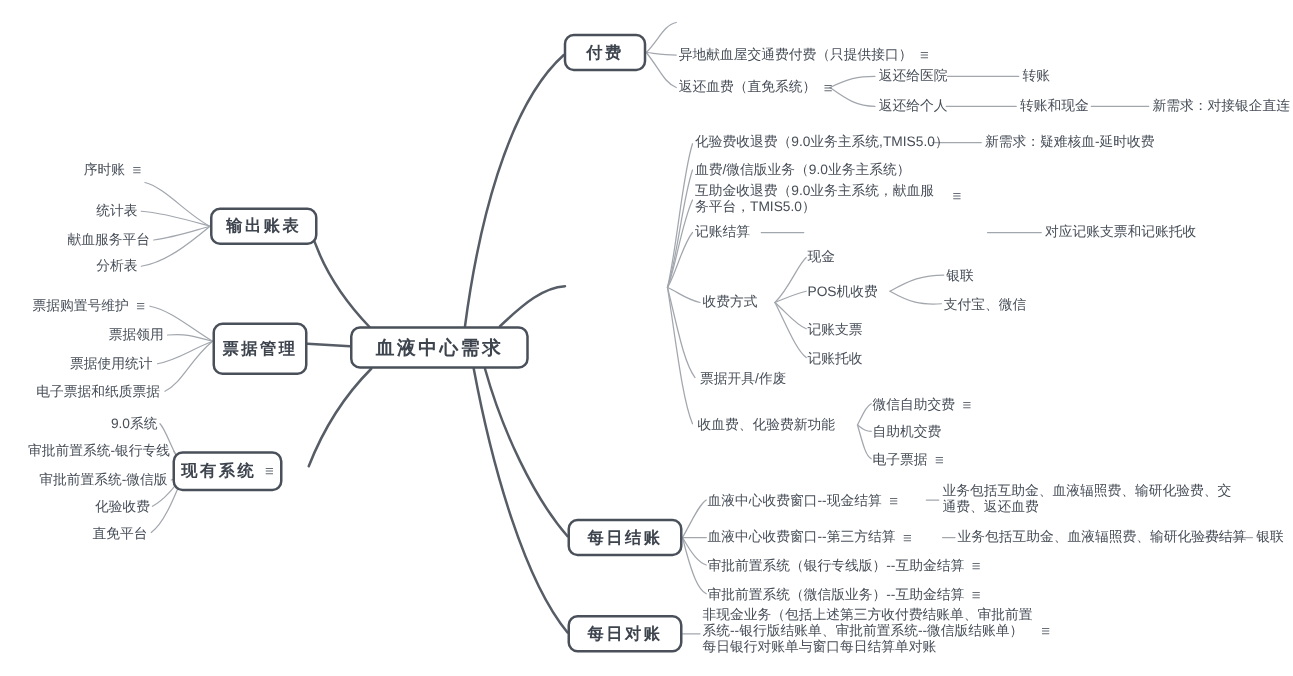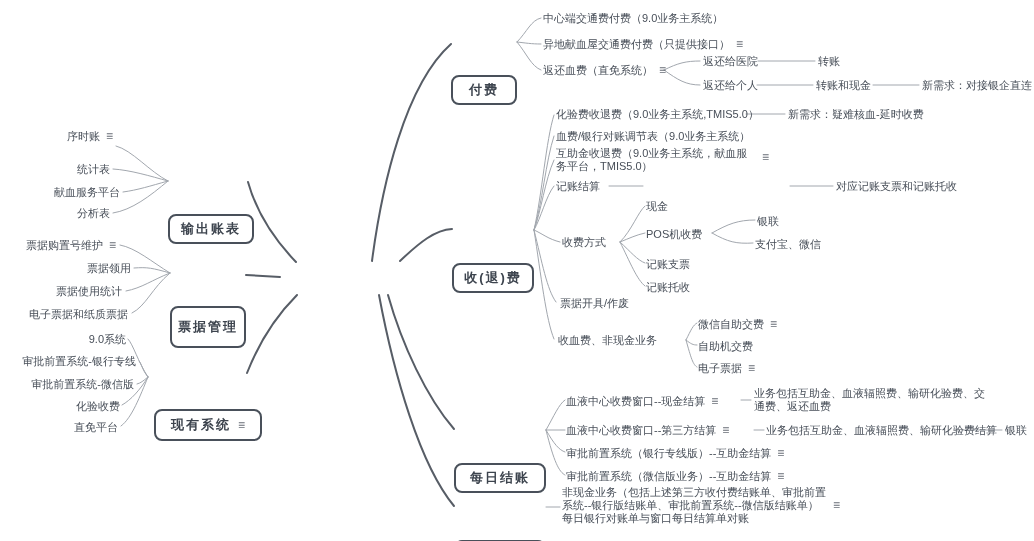--- a/index.html
+++ b/index.html
@@ -7,21 +7,20 @@
   .canvas { position:relative; width:1034px; height:541px; background:#ffffff; overflow:hidden; }
   svg.links { position:absolute; left:0; top:0; width:1034px; height:541px; }
   .main-line { fill:none; stroke:#575d66; stroke-width:2; stroke-linecap:round; }
   .sub-line  { fill:none; stroke:#a2a7ae; stroke-width:1; stroke-linecap:round; }
   .node {
     position:absolute; box-sizing:border-box;
     display:flex; align-items:center; justify-content:center; gap:7px;
     background:#ffffff; border:2px solid #49505a; border-radius:8px;
     color:#3d444e; font-weight:700; font-size:13px; letter-spacing:2px;
     white-space:nowrap;
-    margin-top:48px;
   }
   .node.central { font-size:15px; }
   .leaf {
     position:absolute; display:flex; align-items:flex-start; gap:6px;
     font-size:11px; color:#474e58; line-height:14px; white-space:nowrap;
   }
   .leaf .t.wrap { white-space:normal; line-height:1.18; display:block; }
   .notes { color:#686e77; font-size:12px; line-height:14px; letter-spacing:0; font-weight:400; }
   .notes.mid { align-self:center; }
 </style>
@@ -85,38 +84,38 @@
       <path class="sub-line" d="M 170,273 C 152,280 142,288 126,291"></path>
       <path class="sub-line" d="M 170,273 C 152,288 146,306 132,313"></path>
       <path class="sub-line" d="M 148,377 C 138,362 133,344 128,339"></path>
       <path class="sub-line" d="M 148,377 C 142,370 142,364 139,361"></path>
       <path class="sub-line" d="M 148,377 C 143,381 141,383 137,384"></path>
       <path class="sub-line" d="M 148,377 C 140,390 131,400 122,405"></path>
       <path class="sub-line" d="M 148,377 C 140,396 132,418 121,426"></path>
     </g>
   </svg>
 
+  <div class="node central" style="left:280px;top:261px;width:143px;height:34px">
+    <span>血液中心需求</span>
+  </div>
 
   <div class="node" style="left:168px;top:166px;width:86px;height:30px">
     <span>输出账表</span>
   </div>
   <div class="node" style="left:170px;top:258px;width:76px;height:42px">
     <span>票据管理</span>
   </div>
-  <div class="node" style="left:154px;top:361px;width:108px;height:32px">
+  <div class="node" style="left:138px;top:361px;width:88px;height:32px">
     <span>现有系统</span>
     <span class="notes">≡</span>
   </div>
 
   <div class="node" style="left:451px;top:27px;width:66px;height:30px">
     <span>付费</span>
   </div>
-  <div class="node" style="left:452px;top:215px;width:82px;height:30px">
-    <span>收(退)费</span>
-  </div>
   <div class="node" style="left:454px;top:492px;width:92px;height:30px">
     <span>每日对账</span>
   </div>
   <div class="node" style="left:454px;top:415px;width:92px;height:30px">
     <span>每日结账</span>
   </div>
 
   <div class="leaf" style="right:921px;top:129px">
     <span class="t">序时账</span>
     <span class="notes">≡</span>
@@ -154,23 +153,20 @@
   <div class="leaf" style="right:900px;top:377px">
     <span class="t">审批前置系统-微信版</span>
   </div>
   <div class="leaf" style="right:914px;top:399px">
     <span class="t">化验收费</span>
   </div>
   <div class="leaf" style="right:916px;top:420px">
     <span class="t">直免平台</span>
   </div>
 
-  <div class="leaf" style="left:543px;top:11px">
-    <span class="t">中心端交通费付费（9.0业务主系统）</span>
-  </div>
   <div class="leaf" style="left:543px;top:37px">
     <span class="t">异地献血屋交通费付费（只提供接口）</span>
     <span class="notes">≡</span>
   </div>
   <div class="leaf" style="left:543px;top:63px">
     <span class="t">返还血费（直免系统）</span>
     <span class="notes">≡</span>
   </div>
   <div class="leaf" style="left:703px;top:54px">
     <span class="t">返还给医院</span>
@@ -188,21 +184,21 @@
     <span class="t">新需求：对接银企直连</span>
   </div>
 
   <div class="leaf" style="left:556px;top:107px">
     <span class="t">化验费收退费（9.0业务主系统,TMIS5.0）</span>
   </div>
   <div class="leaf" style="left:788px;top:107px">
     <span class="t">新需求：疑难核血-延时收费</span>
   </div>
   <div class="leaf" style="left:556px;top:129px">
-    <span class="t">血费/银行对账调节表（9.0业务主系统）</span>
+    <span class="t">血费/微信版业务（9.0业务主系统）</span>
   </div>
   <div class="leaf" style="left:556px;top:147px">
     <span class="t wrap" style="width:200px">互助金收退费（9.0业务主系统，献血服务平台，TMIS5.0）</span>
     <span class="notes" style="margin-top:3px">≡</span>
   </div>
   <div class="leaf" style="left:556px;top:179px">
     <span class="t">记账结算</span>
   </div>
   <div class="leaf" style="left:836px;top:179px">
     <span class="t">对应记账支票和记账托收</span>
@@ -225,21 +221,21 @@
   <div class="leaf" style="left:646px;top:257px">
     <span class="t">记账支票</span>
   </div>
   <div class="leaf" style="left:646px;top:280px">
     <span class="t">记账托收</span>
   </div>
   <div class="leaf" style="left:560px;top:296px">
     <span class="t">票据开具/作废</span>
   </div>
   <div class="leaf" style="left:558px;top:333px">
-    <span class="t">收血费、非现金业务</span>
+    <span class="t">收血费、化验费新功能</span>
   </div>
   <div class="leaf" style="left:698px;top:317px">
     <span class="t">微信自助交费</span>
     <span class="notes">≡</span>
   </div>
   <div class="leaf" style="left:698px;top:339px">
     <span class="t">自助机交费</span>
   </div>
   <div class="leaf" style="left:698px;top:361px">
     <span class="t">电子票据</span>

